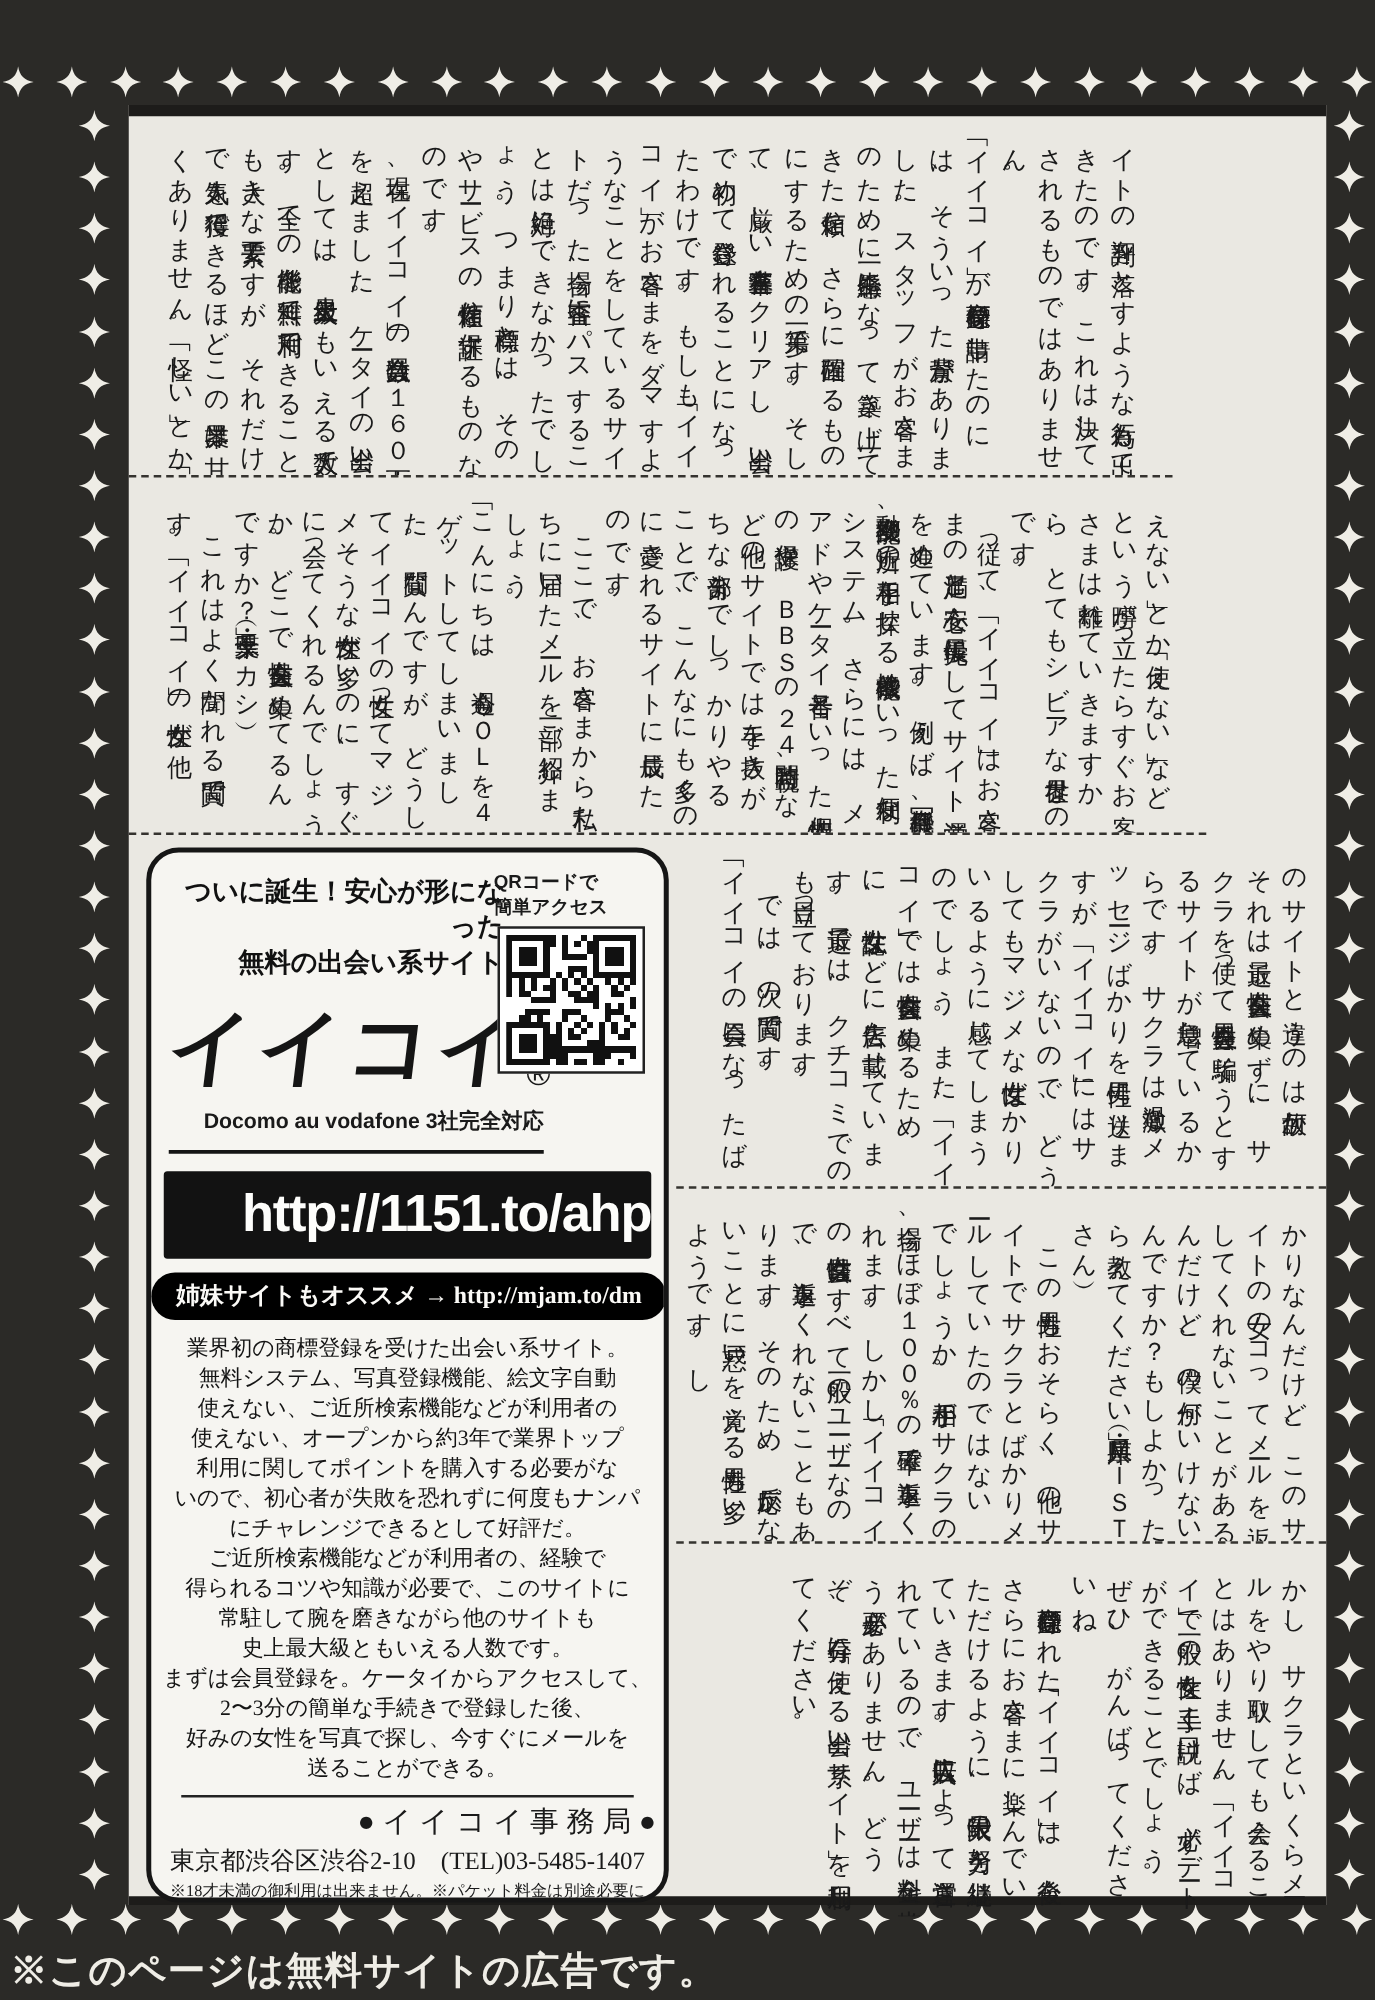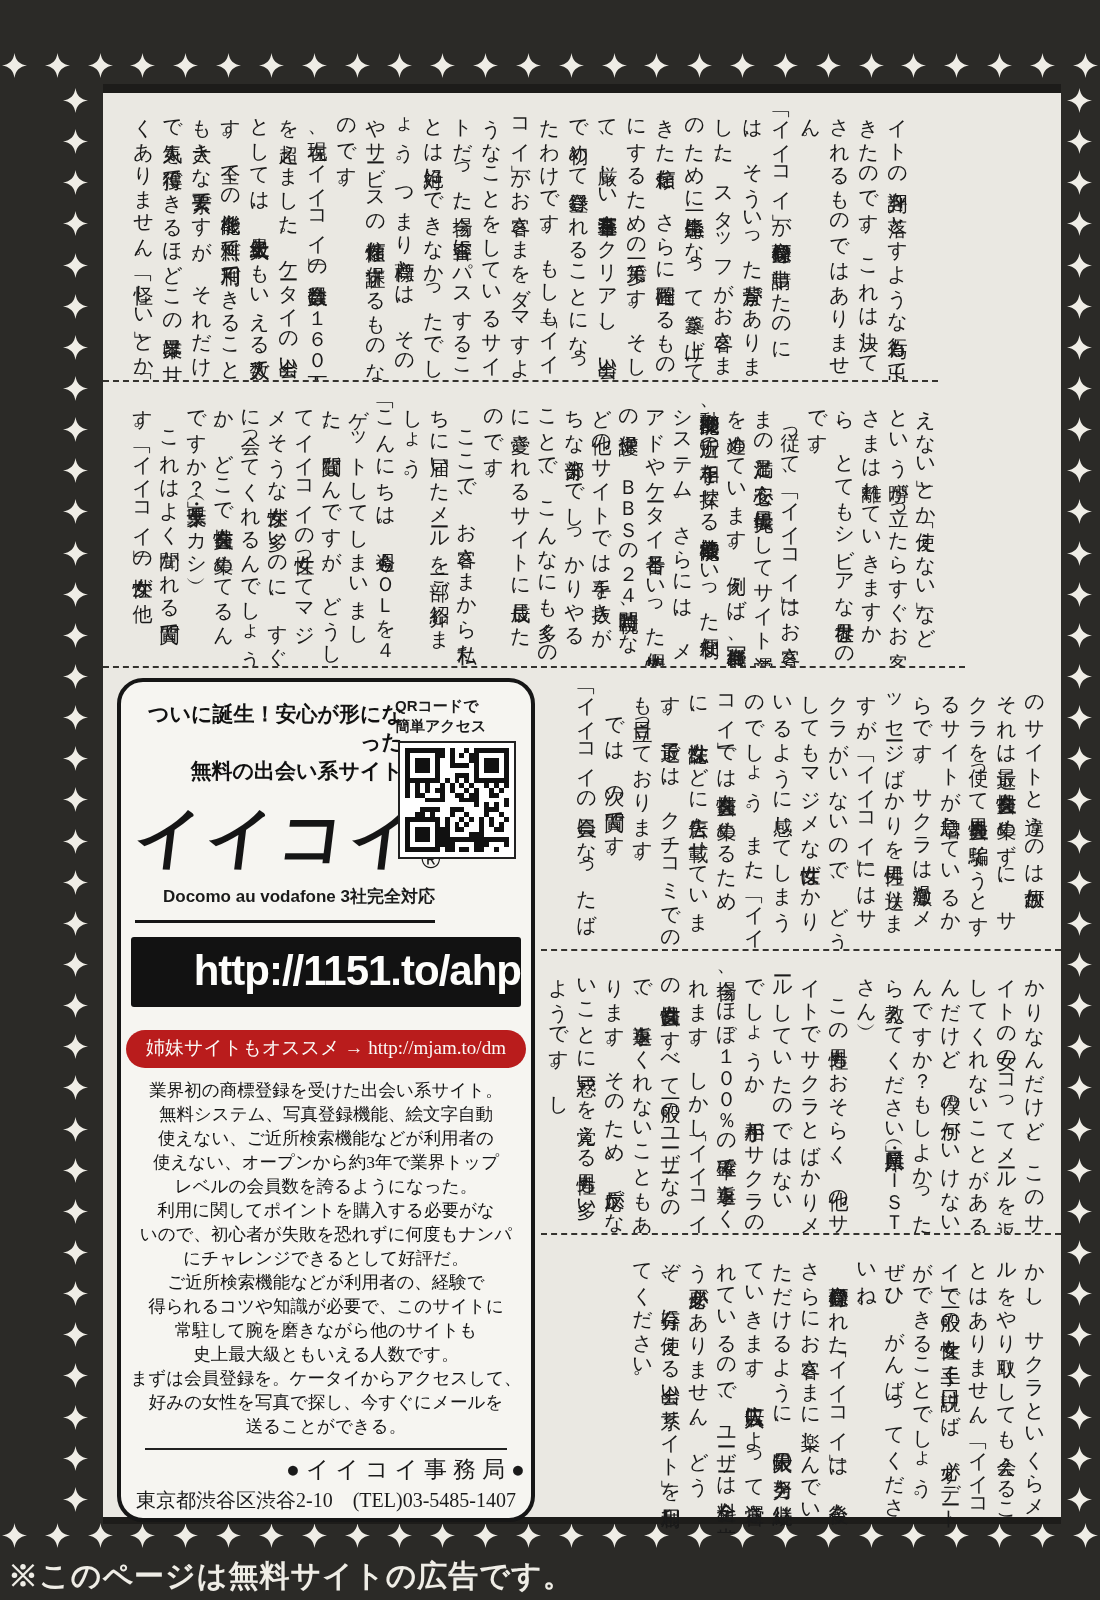--- a/index.html
+++ b/index.html
@@ -37,22 +37,22 @@
              font-size:66px;letter-spacing:4px;transform:skewX(-7deg);color:#151515;}
   .reg-mark{display:inline-block;font-family:"Liberation Sans",sans-serif;font-size:26px;vertical-align:-8px;}
   .carriers{width:300px;text-align:right;font-family:"Liberation Sans",sans-serif;font-weight:bold;
             font-size:17px;border-bottom:3px solid #151515;padding-bottom:12px;margin-top:2px;}
   .qr-area{position:absolute;right:12px;top:14px;width:124px;text-align:left;}
   .qr-caption{font-family:"Liberation Sans",sans-serif;font-weight:bold;font-size:15px;line-height:1.3;}
   .qr-frame{margin:6px auto 0 auto;width:104px;height:104px;background:#fff;border:2px solid #222;padding:5px;}
   .url-bar{margin:10px 10px 0 10px;background:#121212;color:#fdfdfb;text-align:right;
            font-family:"Liberation Sans",sans-serif;font-weight:900;font-size:42px;letter-spacing:-1px;
            padding:10px 0 12px 0;border-radius:3px;}
-  .sister-pill{margin:23px auto 0 auto;width:fit-content;max-width:392px;background:#b91c1c;color:#fbfaf7;
-           border-radius:999px;font-weight:normal;font-size:19px;padding:5px 20px 7px 20px;white-space:nowrap;}
+  .sister-pill{margin:11px auto 0 auto;width:fit-content;max-width:392px;background:#000000;color:#fbfaf7;
+           border-radius:999px;font-weight:bold;font-size:19px;padding:5px 20px 7px 20px;white-space:nowrap;}
   .ad-desc{margin-top:6px;padding:4px 8px;text-align:center;font-size:17.5px;line-height:24px;color:#141414;}
   .ad-desc p{margin:0;}
   .office-divider{border-top:2px solid #222;margin:6px 24px 4px 24px;}
   .office-title{text-align:right;font-size:23px;letter-spacing:6px;}
   .office-address{text-align:center;font-size:20px;margin-top:2px;}
   .office-notes{padding:2px 10px;text-align:center;font-size:13px;line-height:18px;}
   .office-notes p{margin:0;}
   
   .footer-note{position:absolute;left:8px;top:1556px;color:#efede6;
                font-family:"Liberation Sans",sans-serif;font-weight:bold;font-size:30px;letter-spacing:1px;}
@@ -706,29 +706,29 @@
         </div>
 
         <div class="url-bar">http://1151.to/ahp</div>
         <div class="sister-pill">姉妹サイトもオススメ → http://mjam.to/dm</div>
 
         <div class="ad-desc">
             <p>業界初の商標登録を受けた出会い系サイト。</p>
             <p>無料システム、写真登録機能、絵文字自動</p>
             <p>使えない、ご近所検索機能などが利用者の</p>
             <p>使えない、オープンから約3年で業界トップ</p>
-            <p>レベルの会員数を誇るようになった。</p>
             <p>利用に関してポイントを購入する必要がな</p>
             <p>いので、初心者が失敗を恐れずに何度もナンパ</p>
             <p>にチャレンジできるとして好評だ。</p>
             <p>ご近所検索機能などが利用者の、経験で</p>
             <p>得られるコツや知識が必要で、このサイトに</p>
             <p>常駐して腕を磨きながら他のサイトも</p>
             <p>史上最大級ともいえる人数です。</p>
             <p>まずは会員登録を。ケータイからアクセスして、</p>
+            <p>2〜3分の簡単な手続きで登録した後、</p>
             <p>好みの女性を写真で探し、今すぐにメールを</p>
             <p>送ることができる。</p>
           </div>
 
         <div class="office-divider"></div>
         <div class="office-title">●イイコイ事務局●</div>
         <div class="office-address">東京都渋谷区渋谷2-10　(TEL)03-5485-1407</div>
         <div class="office-notes">
             <p>※18才未満の御利用は出来ません。※パケット料金は別途必要に</p>
           </div>

